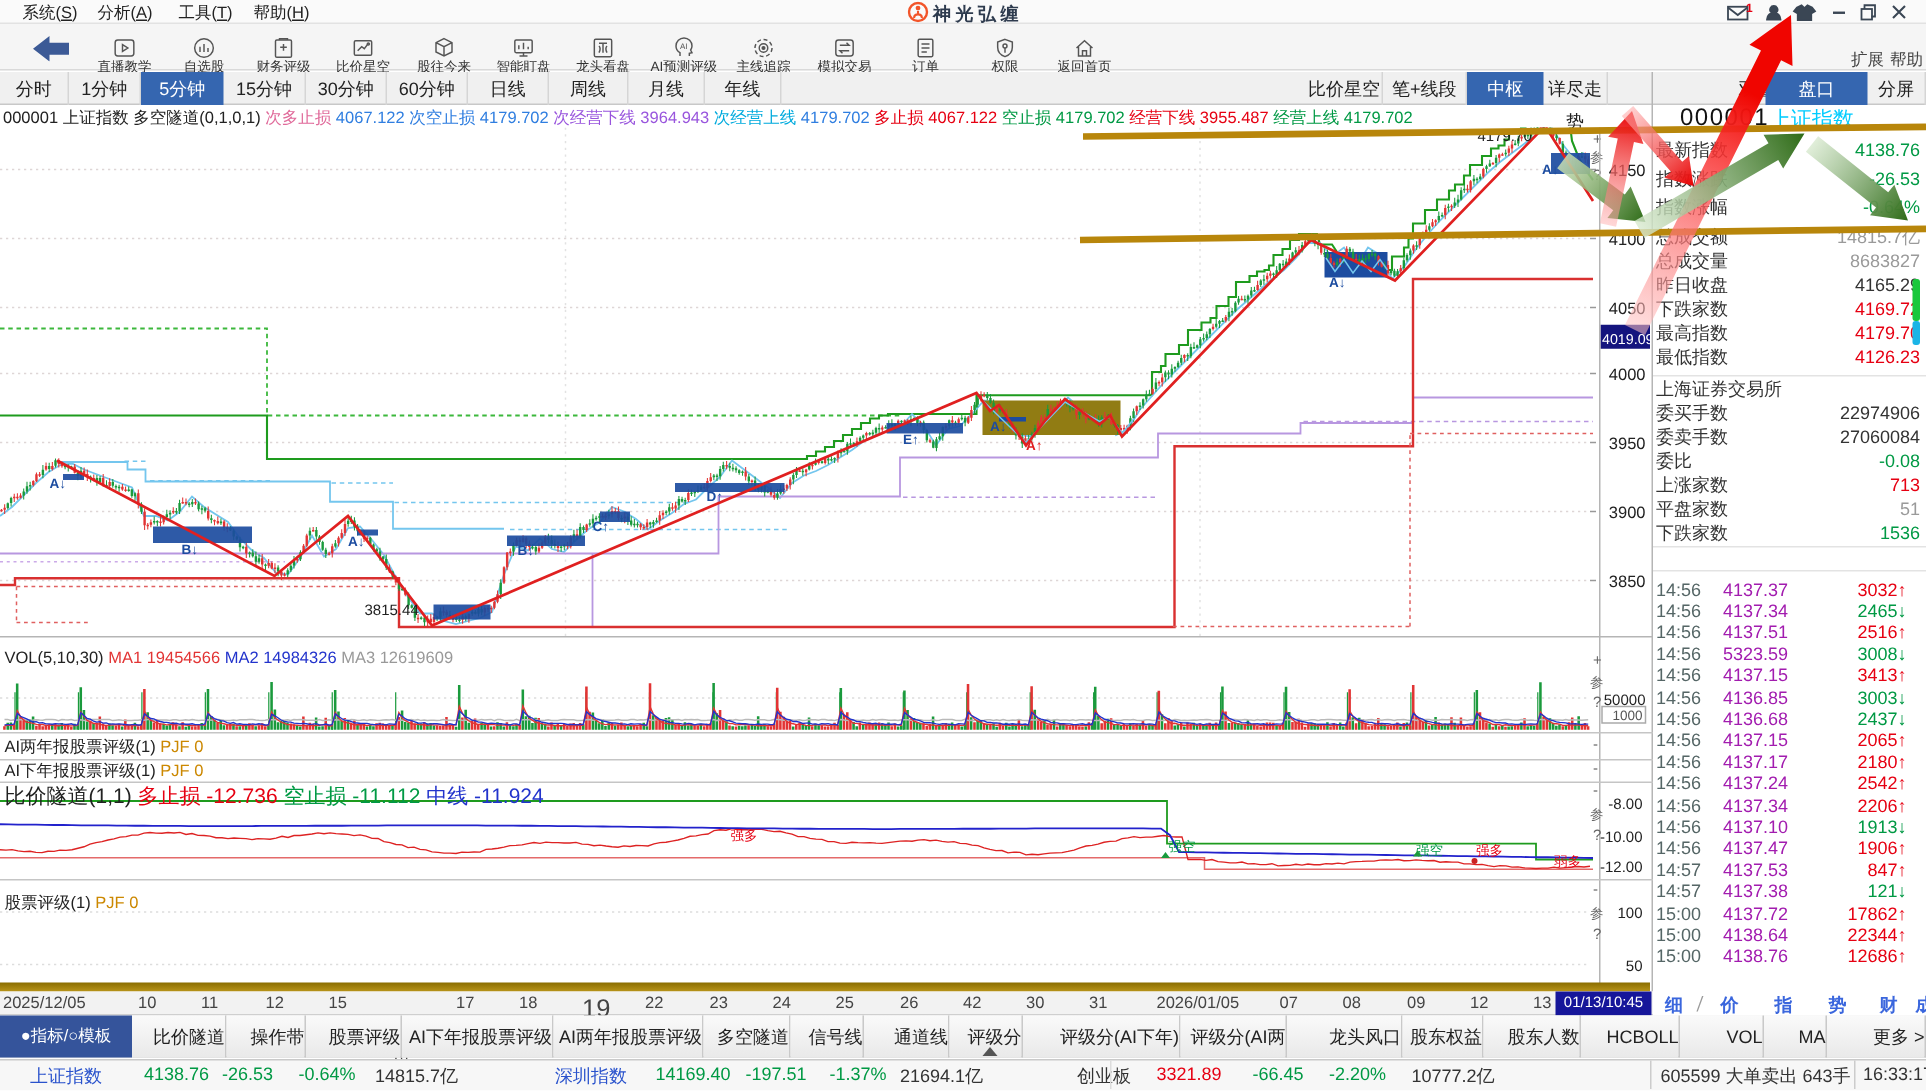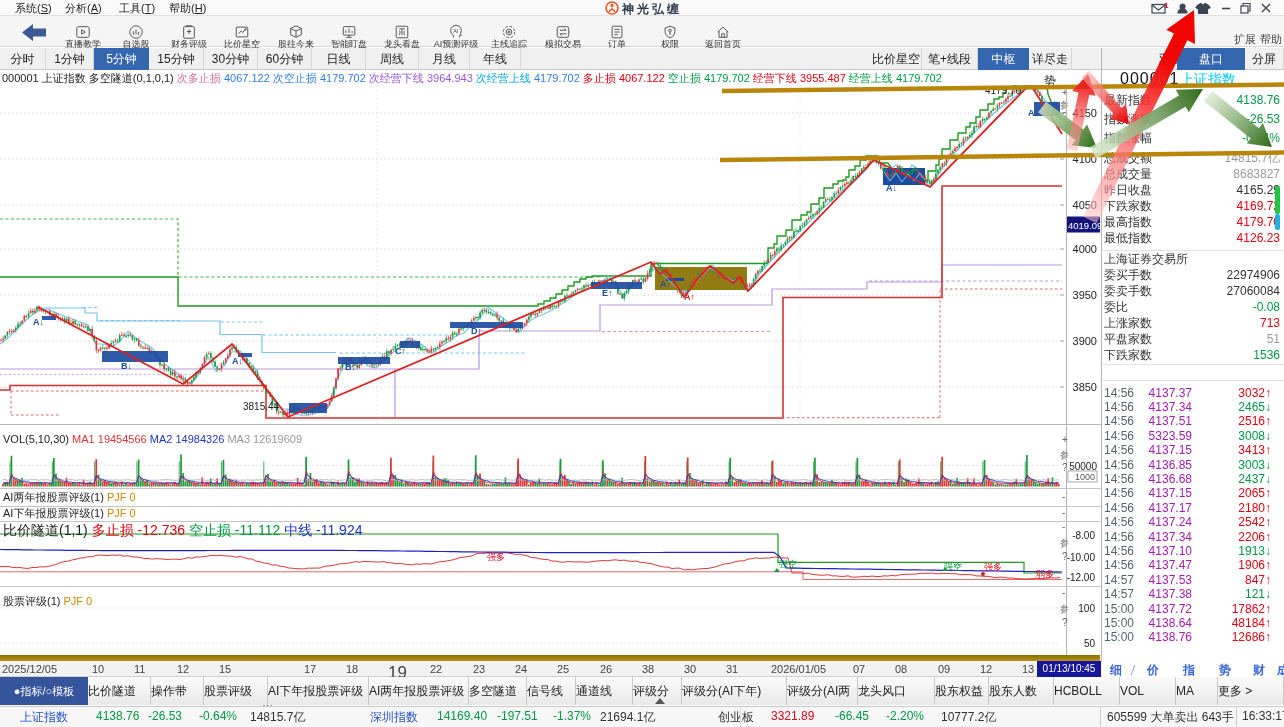--- a/index.html
+++ b/index.html
@@ -7,21 +7,21 @@
 .r{color:#e60012}.g{color:#009944}.gy{color:#9a9a9a}
 .row{position:absolute;left:1104px;width:178px;height:16px;font-size:12px;line-height:16px;white-space:nowrap}
 .row b{font-weight:normal;position:absolute;right:2px}
 .row span.l{color:#333}
 .tick{position:absolute;left:1104px;width:178px;height:15px;font-size:12px;line-height:15px;white-space:nowrap}
 .tick .t{color:#566}
 .tick .p{position:absolute;left:0;width:88px;text-align:right;color:#a21caf}
 .tick .v{position:absolute;right:11px}
 .ptab{position:absolute;top:48px;height:22px;line-height:22px;text-align:center;font-size:12px;color:#222;border-right:1px solid #d5d5d5}
 .ptab.sel{background:#3566b0;color:#fff;border-right:none}
-.btab{position:absolute;top:677px;height:28px;line-height:28px;text-align:left;font-size:12px;color:#222;border-right:1px solid #c9c9c9;background:linear-gradient(#fafafa,#e9e9e9)}
+.btab{position:absolute;top:677px;height:28px;line-height:28px;text-align:right;font-size:12px;color:#222;border-right:1px solid #c9c9c9;background:linear-gradient(#fafafa,#e9e9e9)}
 .ico{position:absolute;top:24px;width:16px;height:16px}
 .icl{position:absolute;top:40px;font-size:9px;line-height:8px;color:#333;text-align:center;width:60px}
 </style></head><body>
 
 <div class="abs" style="left:0;top:0;width:1284px;height:16px;background:#fafafa;border-bottom:1px solid #e2e2e2"></div>
 <div class="abs" style="left:15px;top:1px;font-size:11px;color:#222">系统(<u>S</u>)</div>
 <div class="abs" style="left:65px;top:1px;font-size:11px;color:#222">分析(<u>A</u>)</div>
 <div class="abs" style="left:119px;top:1px;font-size:11px;color:#222">工具(<u>T</u>)</div>
 <div class="abs" style="left:169px;top:1px;font-size:11px;color:#222">帮助(<u>H</u>)</div>
 <svg class="abs" style="left:605px;top:1px" width="16" height="14" viewBox="0 0 16 14">
@@ -297,21 +297,21 @@
 <div class="abs" style="left:219px;top:663px;font-size:11px;color:#444">15</div>
 <div class="abs" style="left:261px;top:699px;font-size:10px;color:#444">16</div>
 <div class="abs" style="left:304px;top:663px;font-size:11px;color:#444">17</div>
 <div class="abs" style="left:346px;top:663px;font-size:11px;color:#444">18</div>
 <div class="abs" style="left:388px;top:663px;font-size:17px;color:#444">19</div>
 <div class="abs" style="left:430px;top:663px;font-size:11px;color:#444">22</div>
 <div class="abs" style="left:473px;top:663px;font-size:11px;color:#444">23</div>
 <div class="abs" style="left:515px;top:663px;font-size:11px;color:#444">24</div>
 <div class="abs" style="left:557px;top:663px;font-size:11px;color:#444">25</div>
 <div class="abs" style="left:600px;top:663px;font-size:11px;color:#444">26</div>
-<div class="abs" style="left:642px;top:663px;font-size:11px;color:#444">38</div>
+<div class="abs" style="left:642px;top:663px;font-size:11px;color:#444">42</div>
 <div class="abs" style="left:684px;top:663px;font-size:11px;color:#444">30</div>
 <div class="abs" style="left:726px;top:663px;font-size:11px;color:#444">31</div>
 <div class="abs" style="left:771px;top:663px;font-size:11px;color:#444">2026/01/05</div>
 <div class="abs" style="left:853px;top:663px;font-size:11px;color:#444">07</div>
 <div class="abs" style="left:895px;top:663px;font-size:11px;color:#444">08</div>
 <div class="abs" style="left:938px;top:663px;font-size:11px;color:#444">09</div>
 <div class="abs" style="left:980px;top:663px;font-size:11px;color:#444">12</div>
 <div class="abs" style="left:1022px;top:663px;font-size:11px;color:#444">13</div>
 <div class="abs" style="left:1037px;top:661px;width:64px;height:16px;background:#16169a;color:#fff;font-size:10px;line-height:16px;text-align:center">01/13/10:45</div>
 <div class="abs" style="left:1110px;top:662px;font-size:12px;color:#3a66dd;font-weight:bold">细</div>
@@ -396,21 +396,21 @@
 <div class="tick" style="top:472px"><span class="t">14:56</span><span class="p">4136.68</span><span class="v g">2437↓</span></div>
 <div class="tick" style="top:486px"><span class="t">14:56</span><span class="p">4137.15</span><span class="v r">2065↑</span></div>
 <div class="tick" style="top:501px"><span class="t">14:56</span><span class="p">4137.17</span><span class="v r">2180↑</span></div>
 <div class="tick" style="top:515px"><span class="t">14:56</span><span class="p">4137.24</span><span class="v r">2542↑</span></div>
 <div class="tick" style="top:530px"><span class="t">14:56</span><span class="p">4137.34</span><span class="v r">2206↑</span></div>
 <div class="tick" style="top:544px"><span class="t">14:56</span><span class="p">4137.10</span><span class="v g">1913↓</span></div>
 <div class="tick" style="top:558px"><span class="t">14:56</span><span class="p">4137.47</span><span class="v r">1906↑</span></div>
 <div class="tick" style="top:573px"><span class="t">14:57</span><span class="p">4137.53</span><span class="v r">847↑</span></div>
 <div class="tick" style="top:587px"><span class="t">14:57</span><span class="p">4137.38</span><span class="v g">121↓</span></div>
 <div class="tick" style="top:602px"><span class="t">15:00</span><span class="p">4137.72</span><span class="v r">17862↑</span></div>
-<div class="tick" style="top:616px"><span class="t">15:00</span><span class="p">4138.64</span><span class="v r">48184↑</span></div>
+<div class="tick" style="top:616px"><span class="t">15:00</span><span class="p">4138.64</span><span class="v r">22344↑</span></div>
 <div class="tick" style="top:630px"><span class="t">15:00</span><span class="p">4138.76</span><span class="v r">12686↑</span></div>
 <svg class="abs" style="left:0;top:0;pointer-events:none;z-index:50" width="1284" height="240" viewBox="0 0 1284 240">
 <defs>
 <linearGradient id="gr1" gradientUnits="userSpaceOnUse" x1="1072" y1="150" x2="1088" y2="74">
         <stop offset="0" stop-color="#ffb0b0" stop-opacity="0.5"></stop>
         <stop offset="1" stop-color="#e80000" stop-opacity="1.0"></stop>
       </linearGradient>
 <linearGradient id="gr2" gradientUnits="userSpaceOnUse" x1="1090" y1="220" x2="1194" y2="10">
         <stop offset="0" stop-color="#ffc4c4" stop-opacity="0.55"></stop>
         <stop offset="0.5" stop-color="#fa4040" stop-opacity="0.85"></stop>

